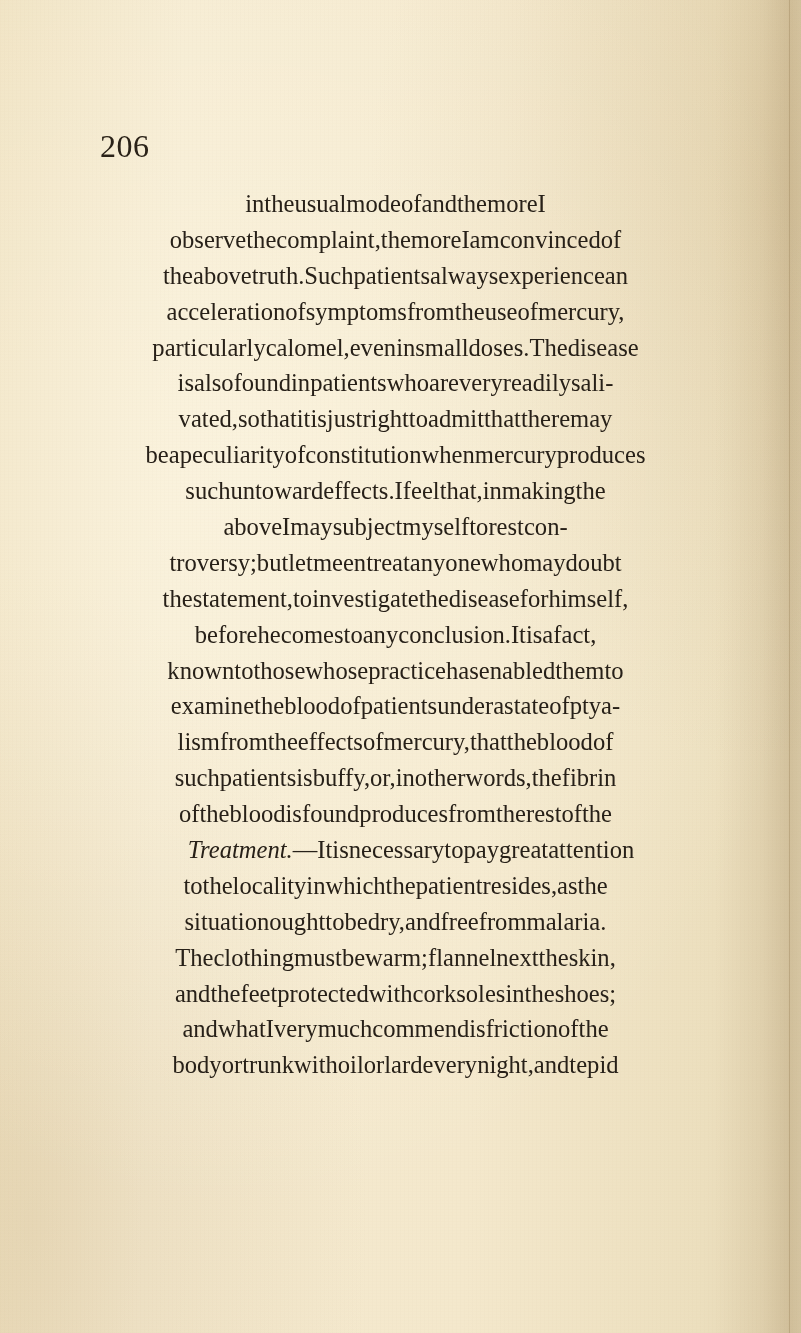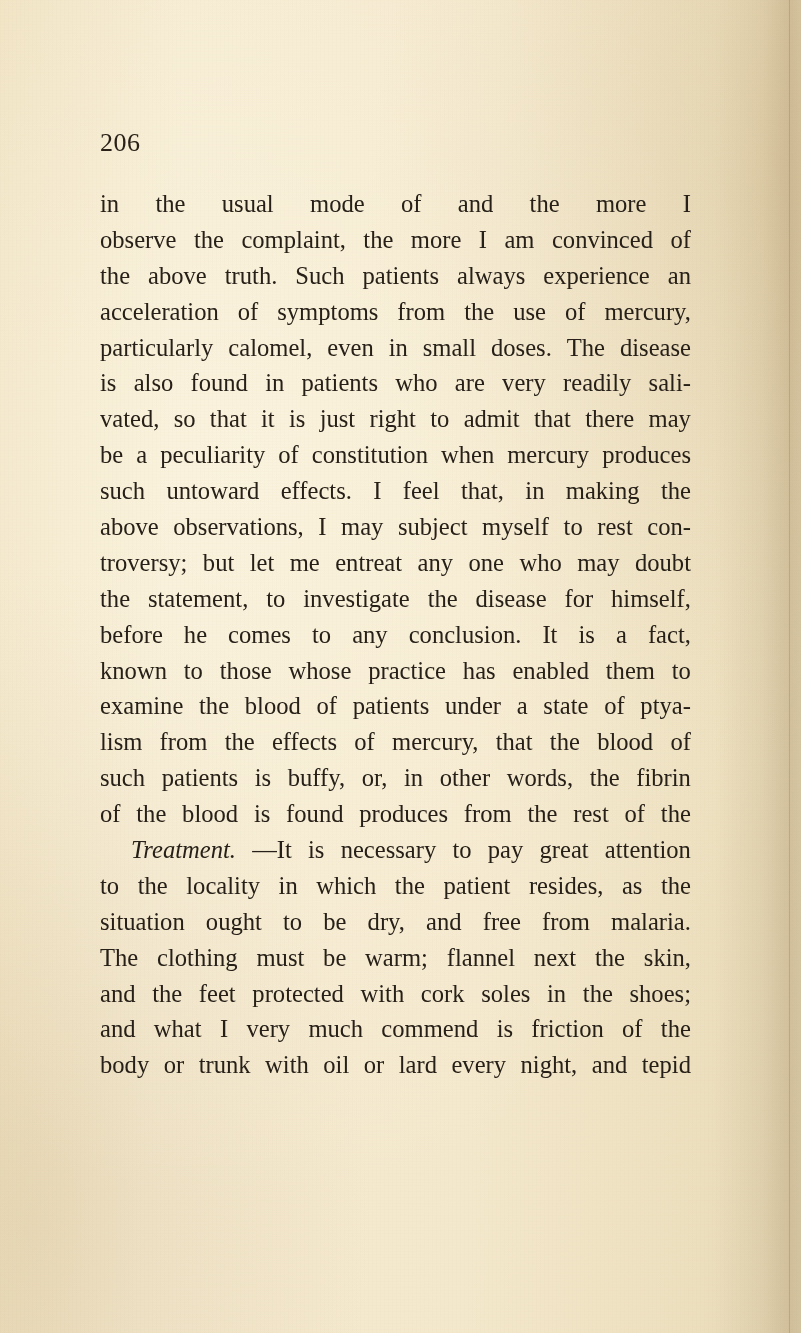--- a/index.html
+++ b/index.html
@@ -56,21 +56,21 @@
   #running-head {
     position: absolute;
     left: 100px;
     top: 128px;
     width: 590px;
     height: 30px;
     display: flex;
     align-items: baseline;
   }
   #folio {
-    font-size: 26px;
+    font-size: 32px;
     letter-spacing: 0.5px;
     color: #2a2218;
     white-space: pre;
   }
   #head-title {
     flex: 1;
     text-align: center;
     font-size: 19.5px;
     letter-spacing: 1.7px;
     word-spacing: 5px;
@@ -91,21 +91,21 @@
     display: flex;
     height: 35.9px;
     align-items: baseline;
     font-size: 24.6px;
     line-height: 35.9px;
     color: #272018;
     white-space: pre;
   }
   
   .text-line.just {
-    justify-content: space-between;
+    justify-content: center;
   }
   
   .text-line.flush {
     justify-content: flex-start;
   }
   .text-line .w {
     white-space: pre;
   }
   
   .text-line.indent {
@@ -132,21 +132,21 @@
   <div id="body-block">
       <div class="text-line just"><span class="w">in</span><span class="w">the</span><span class="w">usual</span><span class="w">mode</span><span class="w">of</span><span class="w">and</span><span class="w">the</span><span class="w">more</span><span class="w">I</span></div>
       <div class="text-line just"><span class="w">observe</span><span class="w">the</span><span class="w">complaint,</span><span class="w">the</span><span class="w">more</span><span class="w">I</span><span class="w">am</span><span class="w">convinced</span><span class="w">of</span></div>
       <div class="text-line just"><span class="w">the</span><span class="w">above</span><span class="w">truth.</span><span class="w">Such</span><span class="w">patients</span><span class="w">always</span><span class="w">experience</span><span class="w">an</span></div>
       <div class="text-line just"><span class="w">acceleration</span><span class="w">of</span><span class="w">symptoms</span><span class="w">from</span><span class="w">the</span><span class="w">use</span><span class="w">of</span><span class="w">mercury,</span></div>
       <div class="text-line just"><span class="w">particularly</span><span class="w">calomel,</span><span class="w">even</span><span class="w">in</span><span class="w">small</span><span class="w">doses.</span><span class="w">The</span><span class="w">disease</span></div>
       <div class="text-line just"><span class="w">is</span><span class="w">also</span><span class="w">found</span><span class="w">in</span><span class="w">patients</span><span class="w">who</span><span class="w">are</span><span class="w">very</span><span class="w">readily</span><span class="w">sali-</span></div>
       <div class="text-line just"><span class="w">vated,</span><span class="w">so</span><span class="w">that</span><span class="w">it</span><span class="w">is</span><span class="w">just</span><span class="w">right</span><span class="w">to</span><span class="w">admit</span><span class="w">that</span><span class="w">there</span><span class="w">may</span></div>
       <div class="text-line just"><span class="w">be</span><span class="w">a</span><span class="w">peculiarity</span><span class="w">of</span><span class="w">constitution</span><span class="w">when</span><span class="w">mercury</span><span class="w">produces</span></div>
       <div class="text-line just"><span class="w">such</span><span class="w">untoward</span><span class="w">effects.</span><span class="w">I</span><span class="w">feel</span><span class="w">that,</span><span class="w">in</span><span class="w">making</span><span class="w">the</span></div>
-      <div class="text-line just"><span class="w">above</span><span class="w">observations,</span><span class="w">I</span><span class="w">may</span><span class="w">subject</span><span class="w">myself</span><span class="w">to</span><span class="w">rest</span><span class="w">con-</span></div>
+      <div class="text-line just"><span class="w">above</span><span class="w">I</span><span class="w">may</span><span class="w">subject</span><span class="w">myself</span><span class="w">to</span><span class="w">rest</span><span class="w">con-</span></div>
       <div class="text-line just"><span class="w">troversy;</span><span class="w">but</span><span class="w">let</span><span class="w">me</span><span class="w">entreat</span><span class="w">any</span><span class="w">one</span><span class="w">who</span><span class="w">may</span><span class="w">doubt</span></div>
       <div class="text-line just"><span class="w">the</span><span class="w">statement,</span><span class="w">to</span><span class="w">investigate</span><span class="w">the</span><span class="w">disease</span><span class="w">for</span><span class="w">himself,</span></div>
       <div class="text-line just"><span class="w">before</span><span class="w">he</span><span class="w">comes</span><span class="w">to</span><span class="w">any</span><span class="w">conclusion.</span><span class="w">It</span><span class="w">is</span><span class="w">a</span><span class="w">fact,</span></div>
       <div class="text-line just"><span class="w">known</span><span class="w">to</span><span class="w">those</span><span class="w">whose</span><span class="w">practice</span><span class="w">has</span><span class="w">enabled</span><span class="w">them</span><span class="w">to</span></div>
       <div class="text-line just"><span class="w">examine</span><span class="w">the</span><span class="w">blood</span><span class="w">of</span><span class="w">patients</span><span class="w">under</span><span class="w">a</span><span class="w">state</span><span class="w">of</span><span class="w">ptya-</span></div>
       <div class="text-line just"><span class="w">lism</span><span class="w">from</span><span class="w">the</span><span class="w">effects</span><span class="w">of</span><span class="w">mercury,</span><span class="w">that</span><span class="w">the</span><span class="w">blood</span><span class="w">of</span></div>
       <div class="text-line just"><span class="w">such</span><span class="w">patients</span><span class="w">is</span><span class="w">buffy,</span><span class="w">or,</span><span class="w">in</span><span class="w">other</span><span class="w">words,</span><span class="w">the</span><span class="w">fibrin</span></div>
       <div class="text-line just"><span class="w">of</span><span class="w">the</span><span class="w">blood</span><span class="w">is</span><span class="w">found</span><span class="w">produces</span><span class="w">from</span><span class="w">the</span><span class="w">rest</span><span class="w">of</span><span class="w">the</span></div>
       <div class="text-line just indent"><span class="w run-in">Treatment.</span><span class="w">—It</span><span class="w">is</span><span class="w">necessary</span><span class="w">to</span><span class="w">pay</span><span class="w">great</span><span class="w">attention</span></div>
       <div class="text-line just"><span class="w">to</span><span class="w">the</span><span class="w">locality</span><span class="w">in</span><span class="w">which</span><span class="w">the</span><span class="w">patient</span><span class="w">resides,</span><span class="w">as</span><span class="w">the</span></div>

